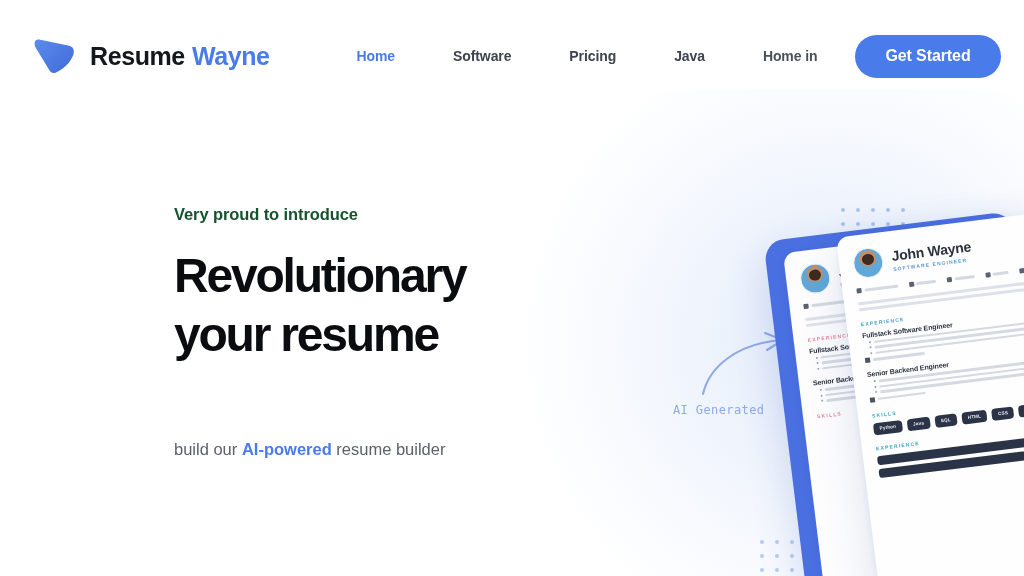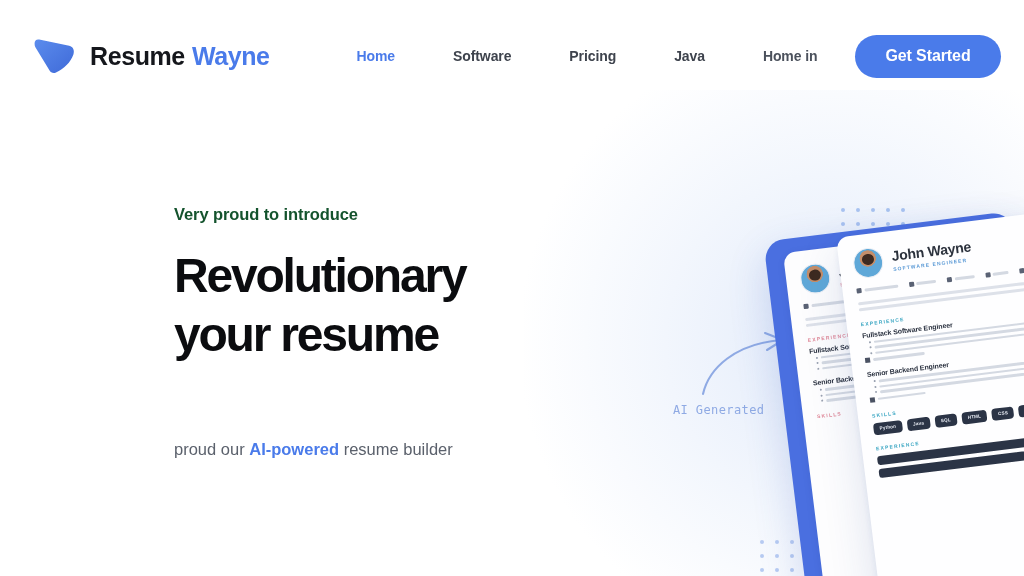--- a/index.html
+++ b/index.html
@@ -187,21 +187,21 @@
   </header>
 
   <section class="hero">
     <div class="eyebrow">Very proud to introduce</div>
     <h1 class="headline">
       <div>Revolutionary</div>
       <div>your resume</div>
     </h1>
     <p class="subcopy">
       <br>
-      <span>proud our </span><b>AI-powered</b><span> resume builder</span>
+      <span>build our </span><b>AI-powered</b><span> resume builder</span>
     </p>
   </section>
 
   <svg class="arrow-svg" width="100" height="70" viewBox="0 0 100 70">
     <path d="M8 64 C14 38, 40 14, 86 10" stroke="#8faae4" stroke-width="2.1" fill="none" stroke-linecap="round"></path>
     <path d="M70 3 L88 10 L72 20" stroke="#8faae4" stroke-width="2.1" fill="none" stroke-linecap="round" stroke-linejoin="round"></path>
   </svg>
   <div class="annot">AI Generated</div>
 
   <div class="dots tr">

